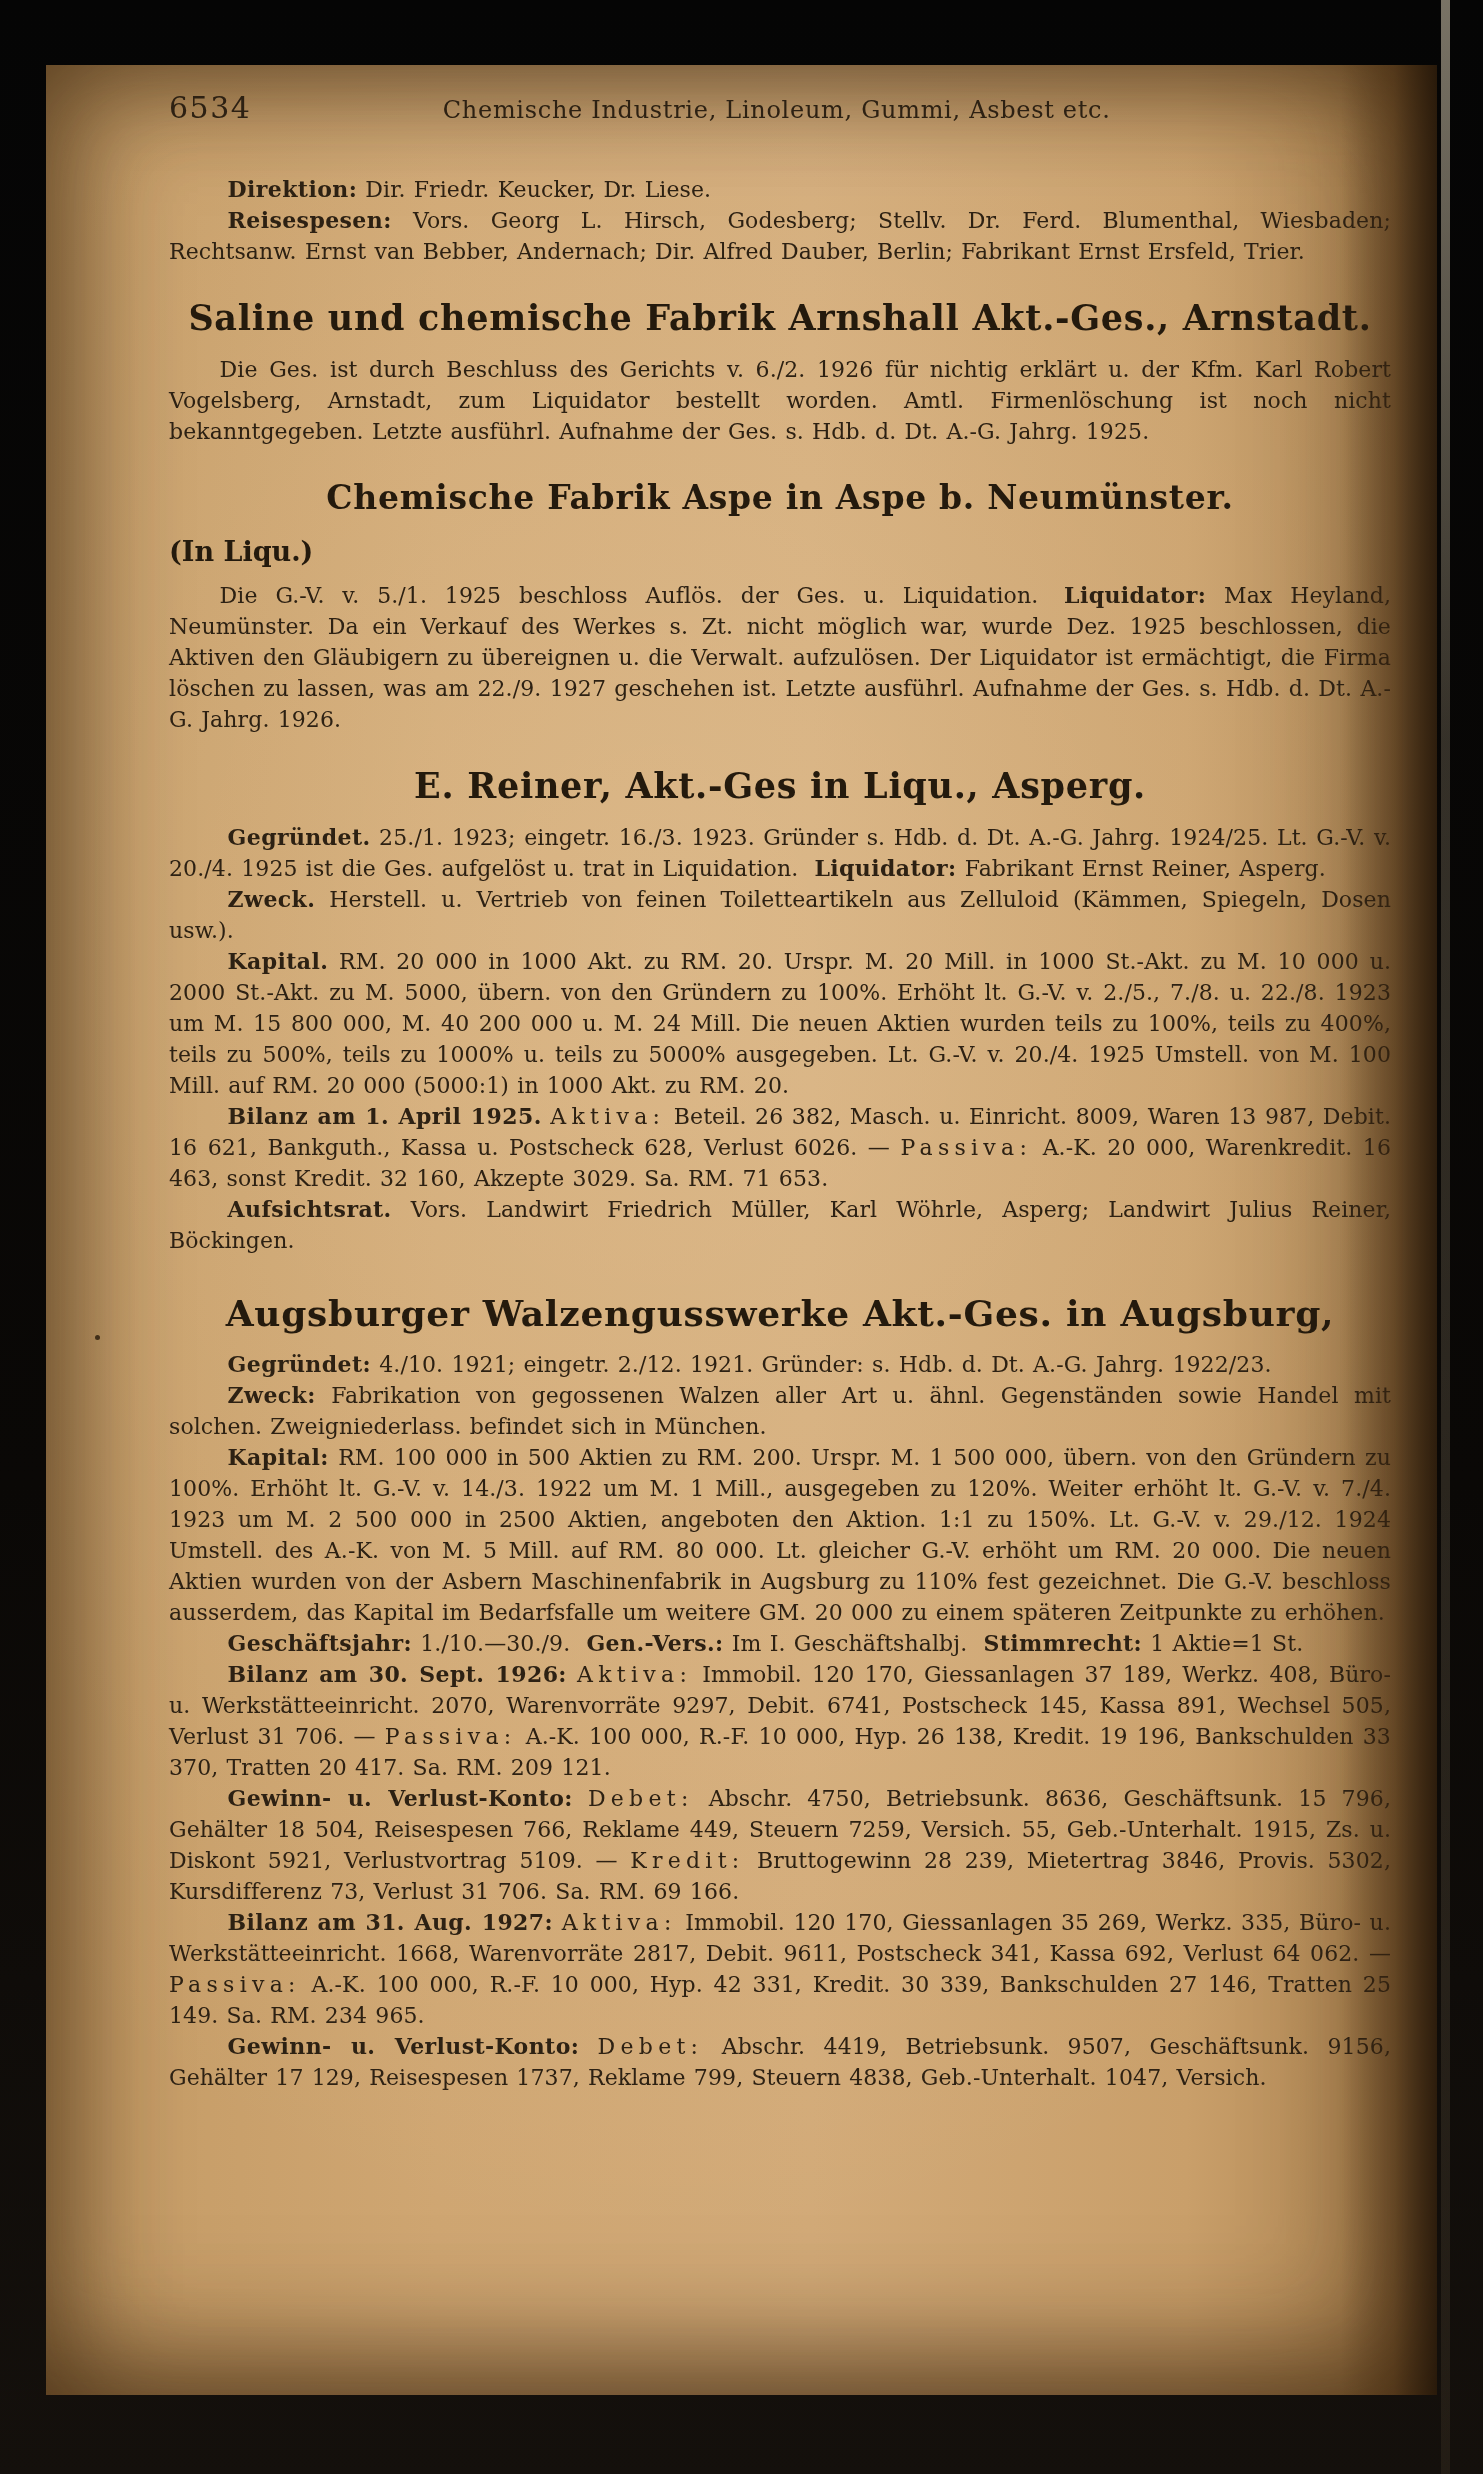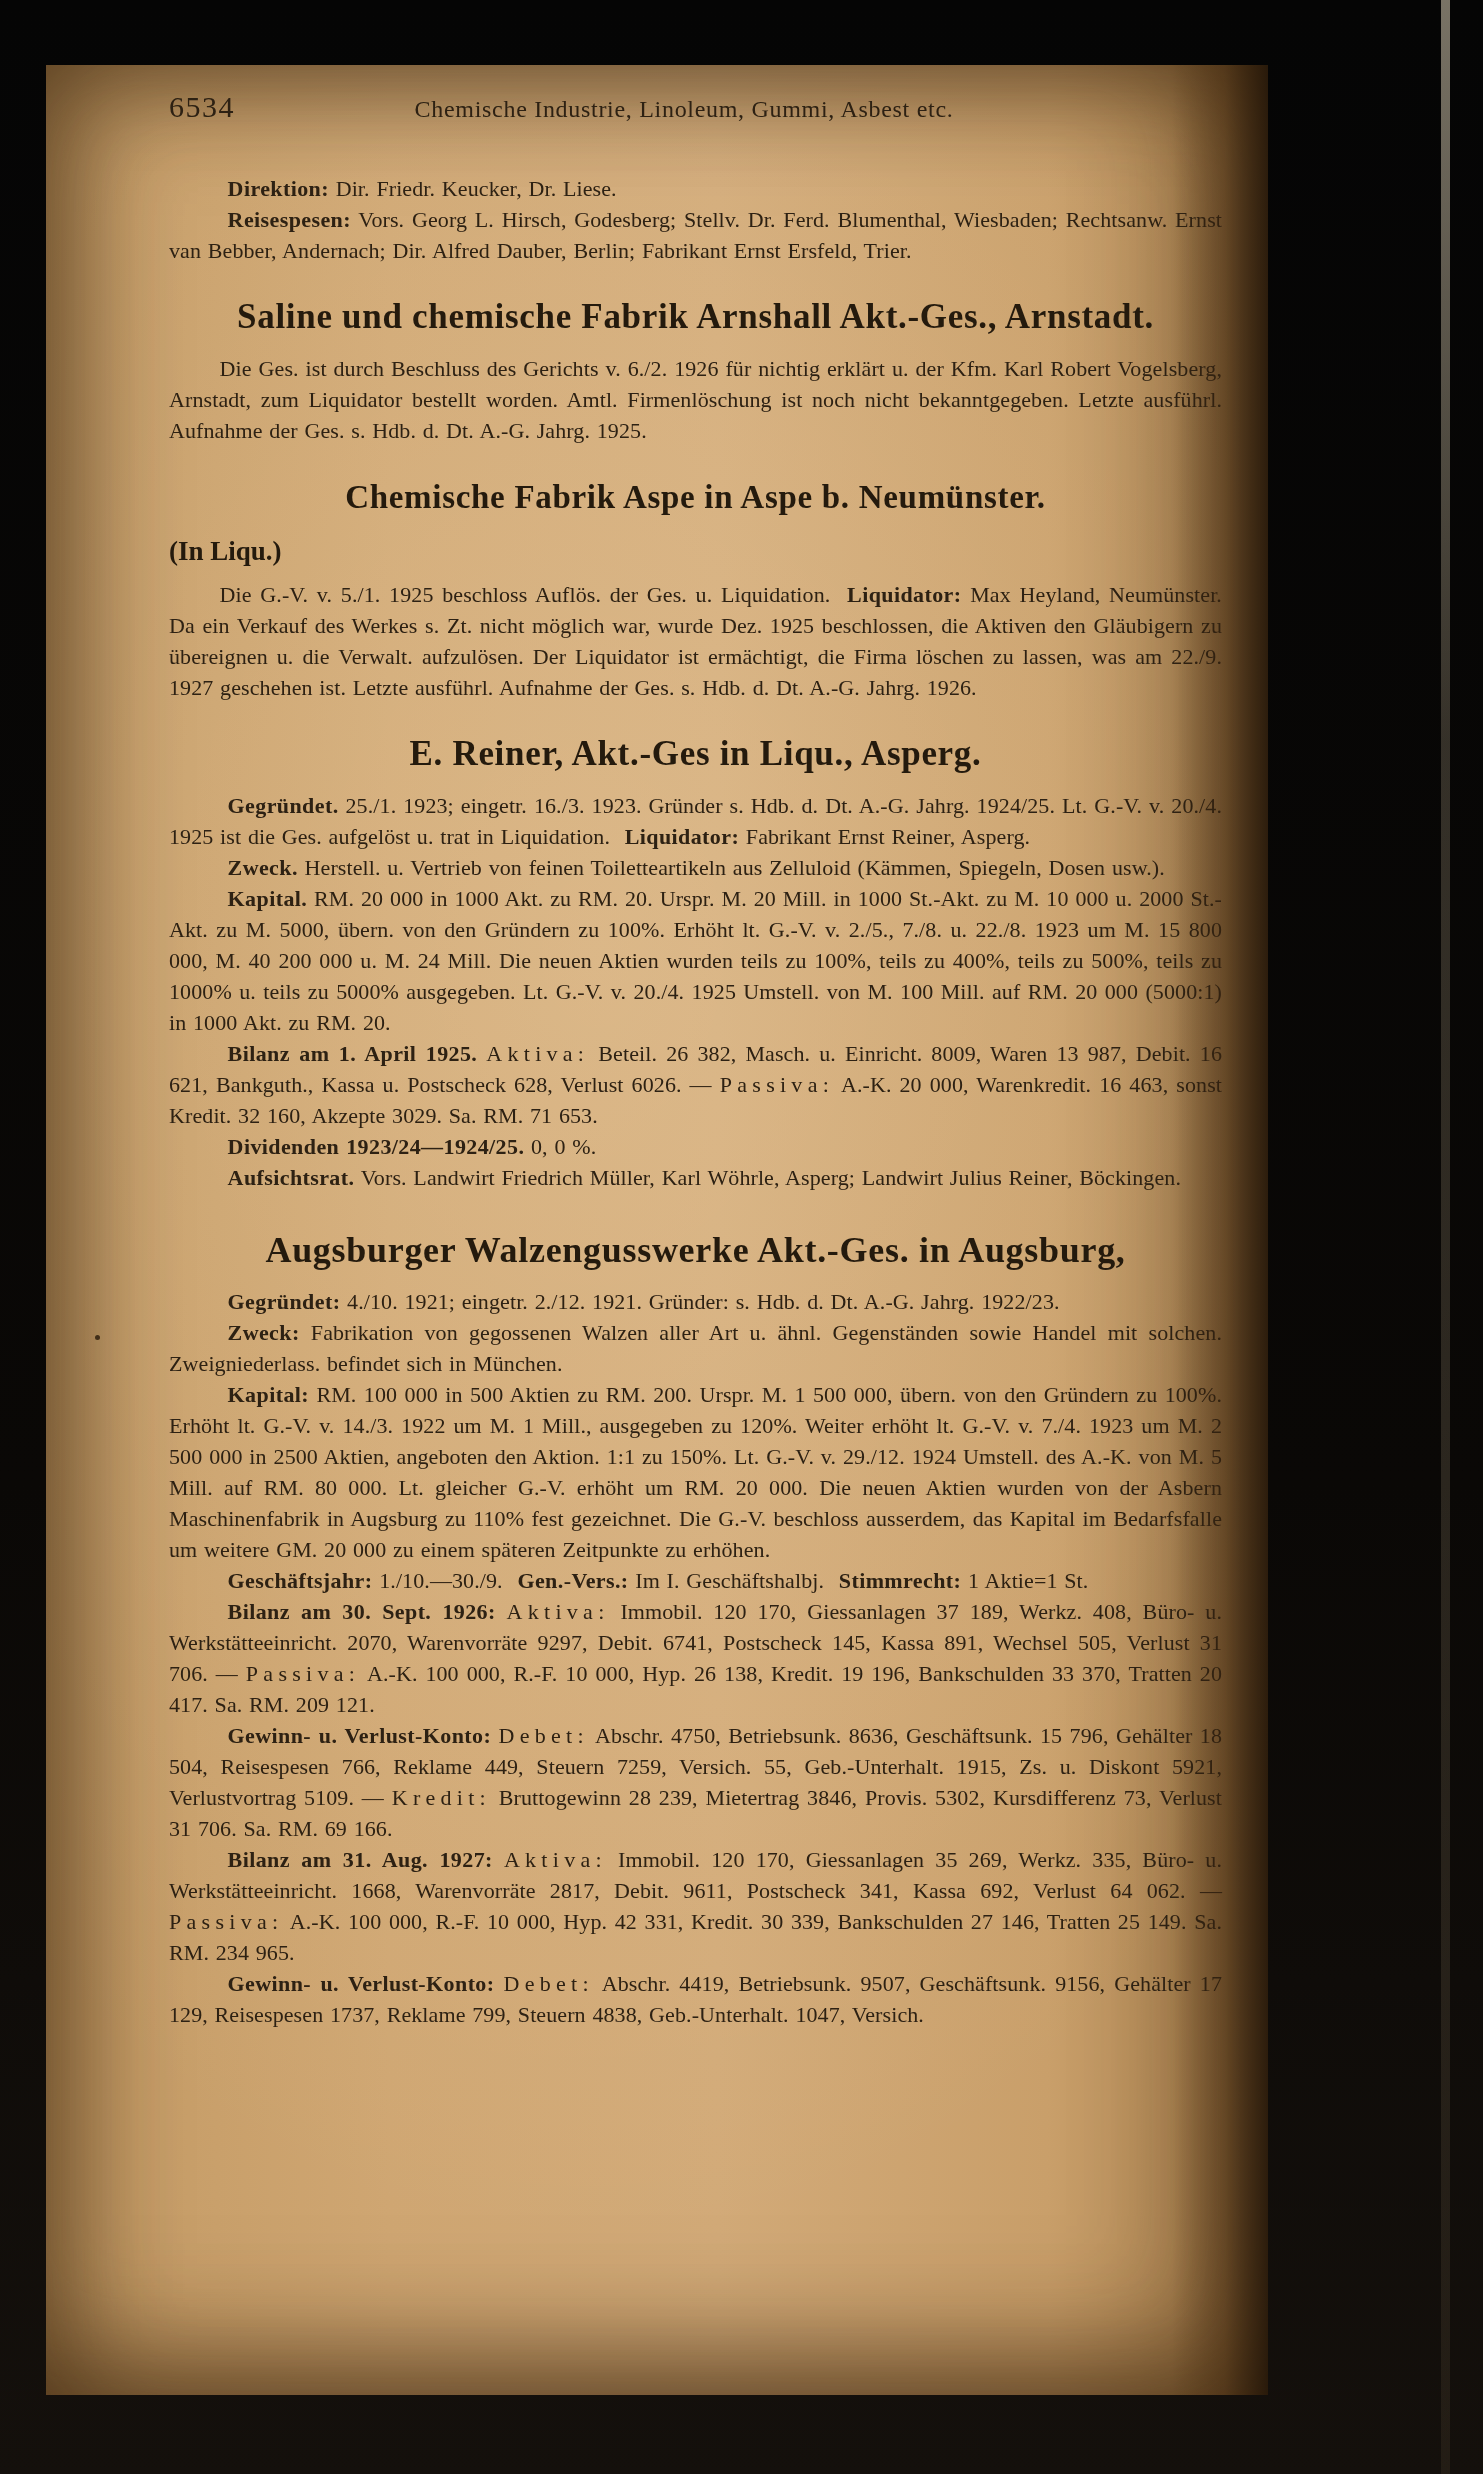--- a/index.html
+++ b/index.html
@@ -4,32 +4,31 @@
 <style>
   html,body{margin:0;padding:0;background:#000;}
   #stage{
     position:relative;
     width:1483px;height:2475px;
     background:linear-gradient(180deg,#050505,#0a0806 60%,#14100c);
     overflow:hidden;
     font-family:"DejaVu Serif","Liberation Serif",serif;
   }
   #paper{
-    position:absolute;left:46px;top:65px;width:1222px;height:2330px;
+    position:absolute;left:46px;top:65px;width:1391px;height:2330px;
     background:
       radial-gradient(120% 90% at 45% 38%, rgba(255,236,200,.22), transparent 62%),
       linear-gradient(90deg,#c39a64,#cfa672 28%,#d2aa78 55%,#c99f6a 82%,#ab8350 98%),
       #cba26e;
     box-shadow:
       inset 0 0 126px rgba(59,36,12,.55),
       inset -59px -37px 119px rgba(59,36,12,.50),
       inset 37px 22px 96px rgba(59,36,12,.32);
     overflow:hidden;
     color:#2d2113;
-    font-family:Liberation Serif, serif;
   }
   #page-curl{
     position:absolute;top:0;right:0;width:96px;height:100%;
     background:linear-gradient(90deg, rgba(60,36,12,0) 0%, rgba(60,36,12,.38) 55%, rgba(25,14,4,.75) 100%);
     pointer-events:none;
   }
   #page-edge-sliver{
     position:absolute;top:0;right:33px;width:9px;height:100%;
     background:linear-gradient(180deg, rgba(216,205,180,.55), rgba(190,175,145,.25) 30%, rgba(120,100,70,.15));
     pointer-events:none;
@@ -114,21 +113,20 @@
         <div class="subtitle">(In Liqu.)</div>
         <p class="body"><span>Die G.-V. v. 5./1. 1925 beschloss Auflös. der Ges. u. Liquidation. </span><span class="run-b">Liquidator:</span><span> Max Heyland, Neumünster. Da ein Verkauf des Werkes s. Zt. nicht möglich war, wurde Dez. 1925 beschlossen, die Aktiven den Gläubigern zu übereignen u. die Verwalt. aufzulösen. Der Liquidator ist ermächtigt, die Firma löschen zu lassen, was am 22./9. 1927 geschehen ist. Letzte ausführl. Aufnahme der Ges. s. Hdb. d. Dt. A.-G. Jahrg. 1926.</span></p>
       </section>
 
       <section class="entry">
         <h2 class="title">E. Reiner, Akt.-Ges in Liqu., Asperg.</h2>
         <p class="body"><span class="run-b">Gegründet.</span><span> 25./1. 1923; eingetr. 16./3. 1923. Gründer s. Hdb. d. Dt. A.-G. Jahrg. 1924/25. Lt. G.-V. v. 20./4. 1925 ist die Ges. aufgelöst u. trat in Liquidation. </span><span class="run-b">Liquidator:</span><span> Fabrikant Ernst Reiner, Asperg.</span></p>
         <p class="body"><span class="run-b">Zweck.</span><span> Herstell. u. Vertrieb von feinen Toiletteartikeln aus Zelluloid (Kämmen, Spiegeln, Dosen usw.).</span></p>
         <p class="body"><span class="run-b">Kapital.</span><span> RM. 20 000 in 1000 Akt. zu RM. 20. Urspr. M. 20 Mill. in 1000 St.-Akt. zu M. 10 000 u. 2000 St.-Akt. zu M. 5000, übern. von den Gründern zu 100%. Erhöht lt. G.-V. v. 2./5., 7./8. u. 22./8. 1923 um M. 15 800 000, M. 40 200 000 u. M. 24 Mill. Die neuen Aktien wurden teils zu 100%, teils zu 400%, teils zu 500%, teils zu 1000% u. teils zu 5000% ausgegeben. Lt. G.-V. v. 20./4. 1925 Umstell. von M. 100 Mill. auf RM. 20 000 (5000:1) in 1000 Akt. zu RM. 20.</span></p>
         <p class="body"><span class="run-b">Bilanz am 1. April 1925.</span><span> </span><span class="run-sp">Aktiva:</span><span> Beteil. 26 382, Masch. u. Einricht. 8009, Waren 13 987, Debit. 16 621, Bankguth., Kassa u. Postscheck 628, Verlust 6026. — </span><span class="run-sp">Passiva:</span><span> A.-K. 20 000, Warenkredit. 16 463, sonst Kredit. 32 160, Akzepte 3029. Sa. RM. 71 653.</span></p>
-        <p class="body"><span class="run-b">Dividenden 1923/24—1924/25.</span><span> 0, 0 %.</span></p>
         <p class="body"><span class="run-b">Aufsichtsrat.</span><span> Vors. Landwirt Friedrich Müller, Karl Wöhrle, Asperg; Landwirt Julius Reiner, Böckingen.</span></p>
       </section>
 
       <section class="entry">
         <h2 class="title t-augsburg">Augsburger Walzengusswerke Akt.-Ges. in Augsburg,</h2>
         <p class="body"><span class="run-b">Gegründet:</span><span> 4./10. 1921; eingetr. 2./12. 1921. Gründer: s. Hdb. d. Dt. A.-G. Jahrg. 1922/23.</span></p>
         <p class="body"><span class="run-b">Zweck:</span><span> Fabrikation von gegossenen Walzen aller Art u. ähnl. Gegenständen sowie Handel mit solchen. Zweigniederlass. befindet sich in München.</span></p>
         <p class="body"><span class="run-b">Kapital:</span><span> RM. 100 000 in 500 Aktien zu RM. 200. Urspr. M. 1 500 000, übern. von den Gründern zu 100%. Erhöht lt. G.-V. v. 14./3. 1922 um M. 1 Mill., ausgegeben zu 120%. Weiter erhöht lt. G.-V. v. 7./4. 1923 um M. 2 500 000 in 2500 Aktien, angeboten den Aktion. 1:1 zu 150%. Lt. G.-V. v. 29./12. 1924 Umstell. des A.-K. von M. 5 Mill. auf RM. 80 000. Lt. gleicher G.-V. erhöht um RM. 20 000. Die neuen Aktien wurden von der Asbern Maschinenfabrik in Augsburg zu 110% fest gezeichnet. Die G.-V. beschloss ausserdem, das Kapital im Bedarfsfalle um weitere GM. 20 000 zu einem späteren Zeitpunkte zu erhöhen.</span></p>
         <p class="body"><span class="run-b">Geschäftsjahr:</span><span> 1./10.—30./9. </span><span class="run-b">Gen.-Vers.:</span><span> Im I. Geschäftshalbj. </span><span class="run-b">Stimmrecht:</span><span> 1 Aktie=1 St.</span></p>
         <p class="body"><span class="run-b">Bilanz am 30. Sept. 1926:</span><span> </span><span class="run-sp">Aktiva:</span><span> Immobil. 120 170, Giessanlagen 37 189, Werkz. 408, Büro- u. Werkstätteeinricht. 2070, Warenvorräte 9297, Debit. 6741, Postscheck 145, Kassa 891, Wechsel 505, Verlust 31 706. — </span><span class="run-sp">Passiva:</span><span> A.-K. 100 000, R.-F. 10 000, Hyp. 26 138, Kredit. 19 196, Bankschulden 33 370, Tratten 20 417. Sa. RM. 209 121.</span></p>

